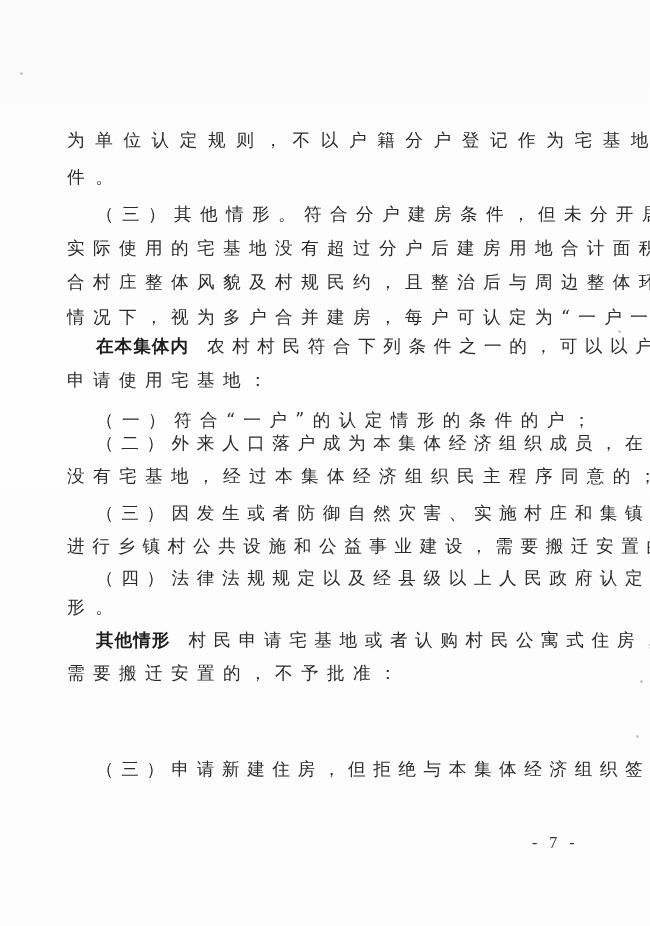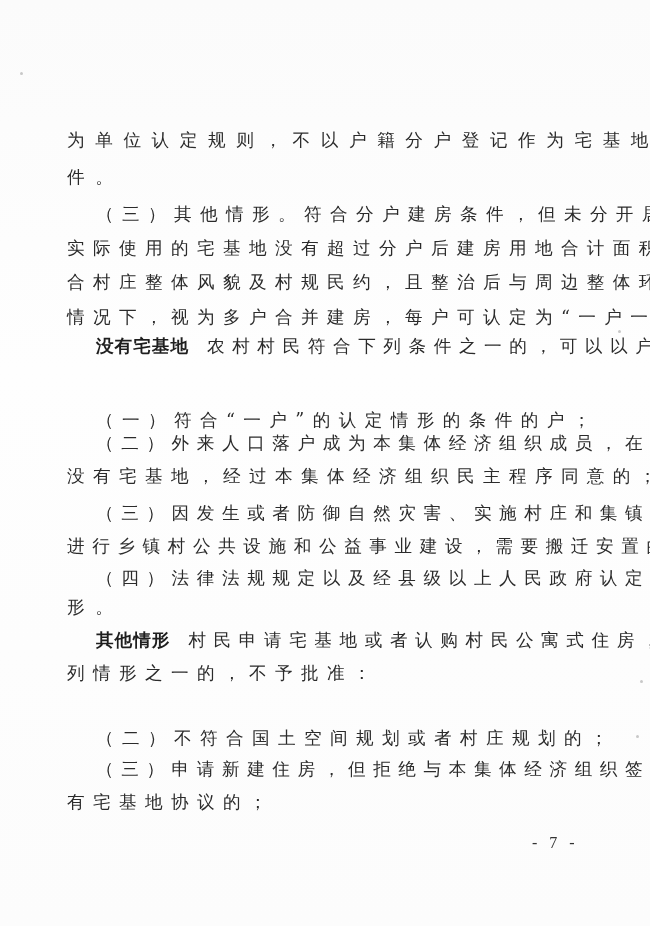--- a/index.html
+++ b/index.html
@@ -64,37 +64,36 @@
 <div class="page">
 
   <div class="line" style="top:125px">为单位认定规则，不以户籍分户登记作为宅基地分配的前置条</div>
   <div class="line" style="top:162px">件。</div>
   <div class="line indent tight" style="top:199px">（三）其他情形。符合分户建房条件，但未分开居住的，其</div>
   <div class="line tight" style="top:233px">实际使用的宅基地没有超过分户后建房用地合计面积标准，在符</div>
   <div class="line tight" style="top:267px">合村庄整体风貌及村规民约，且整治后与周边整体环境相协调的</div>
   <div class="line tight" style="top:302px">情况下，视为多户合并建房，每户可认定为“一户一宅”。</div>
 
   <div class="line indent tighter" style="top:331px">
-    <span class="bold">没有宅基地</span><span>农村村民符合下列条件之一的，可以以户为单位</span>
+    <span class="bold">在本集体内</span><span>农村村民符合下列条件之一的，可以以户为单位</span>
   </div>
+  <div class="line tight" style="top:365px">申请使用宅基地：</div>
   <div class="line indent tight" style="top:405px">（一）符合“一户”的认定情形的条件的户；</div>
   <div class="line indent tighter" style="top:428px">（二）外来人口落户成为本集体经济组织成员，在本集体内</div>
   <div class="line tight" style="top:461px">没有宅基地，经过本集体经济组织民主程序同意的；</div>
   <div class="line indent tighter" style="top:498px">（三）因发生或者防御自然灾害、实施村庄和集镇规划以及</div>
   <div class="line tighter" style="top:531px">进行乡镇村公共设施和公益事业建设，需要搬迁安置的；</div>
   <div class="line indent tighter" style="top:563px">（四）法律法规规定以及经县级以上人民政府认定的其他情</div>
   <div class="line" style="top:592px">形。</div>
 
   <div class="line indent tighter" style="top:625px">
     <span class="bold">其他情形</span><span>村民申请宅基地或者认购村民公寓式住房，有下</span>
   </div>
-  <div class="line tight" style="top:658px">列情形之一的，不予批准：</div>
-  <div class="line indent tight" style="top:723px">（二）不符合国土空间规划或者村庄规划的；</div>
+  <div class="line tight" style="top:658px">需要搬迁安置的，不予批准：</div>
   <div class="line indent tighter" style="top:754px">（三）申请新建住房，但拒绝与本集体经济组织签订退回原</div>
-  <div class="line tight" style="top:787px">有宅基地协议的；</div>
 
   <div class="page-number">- 7 -</div>
 
   <div class="speck" style="left:618px; top:330px"></div>
   <div class="speck" style="left:640px; top:680px"></div>
   <div class="speck" style="left:636px; top:735px"></div>
   <div class="speck" style="left:20px; top:72px"></div>
 </div>
 
 </body></html>

